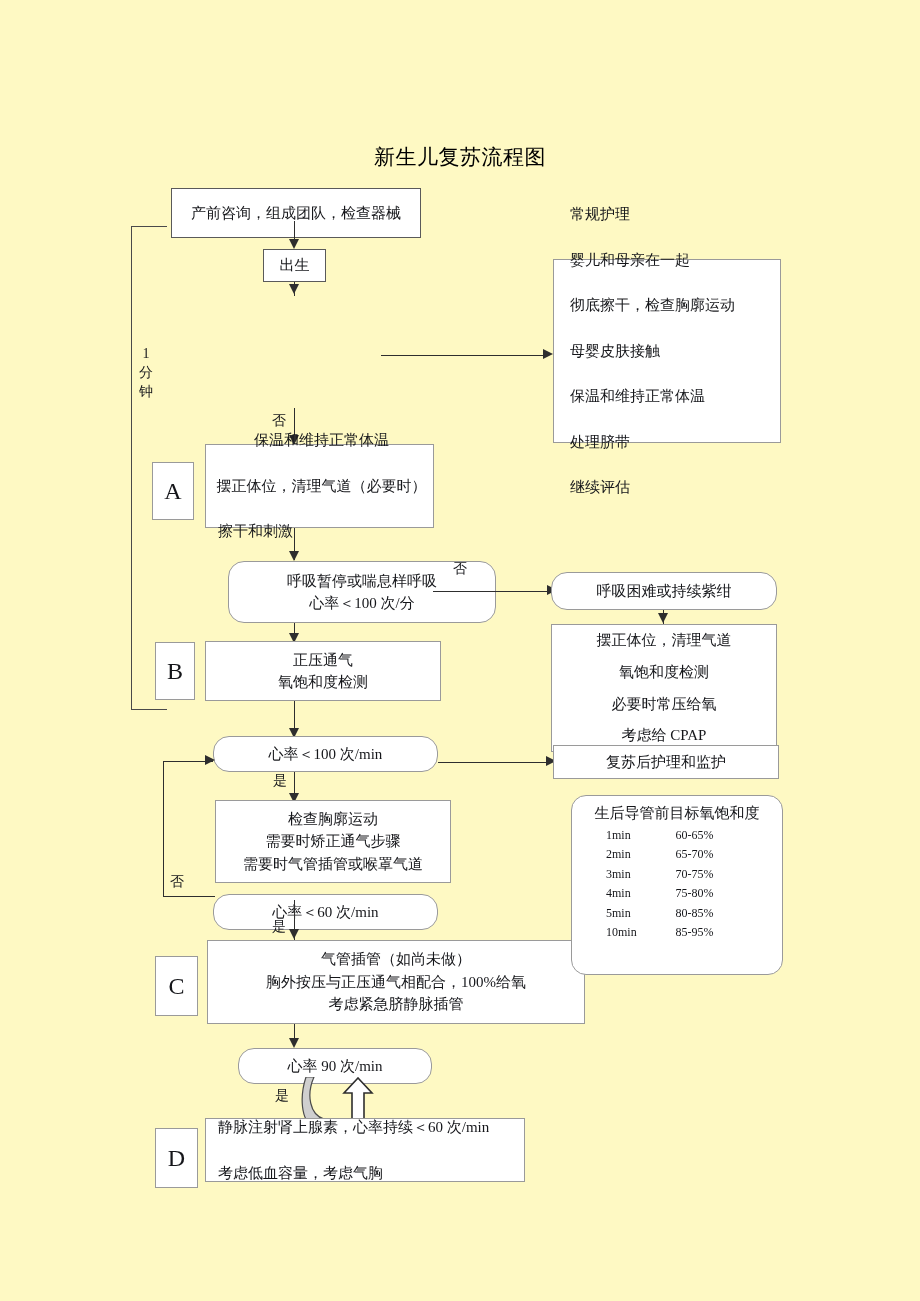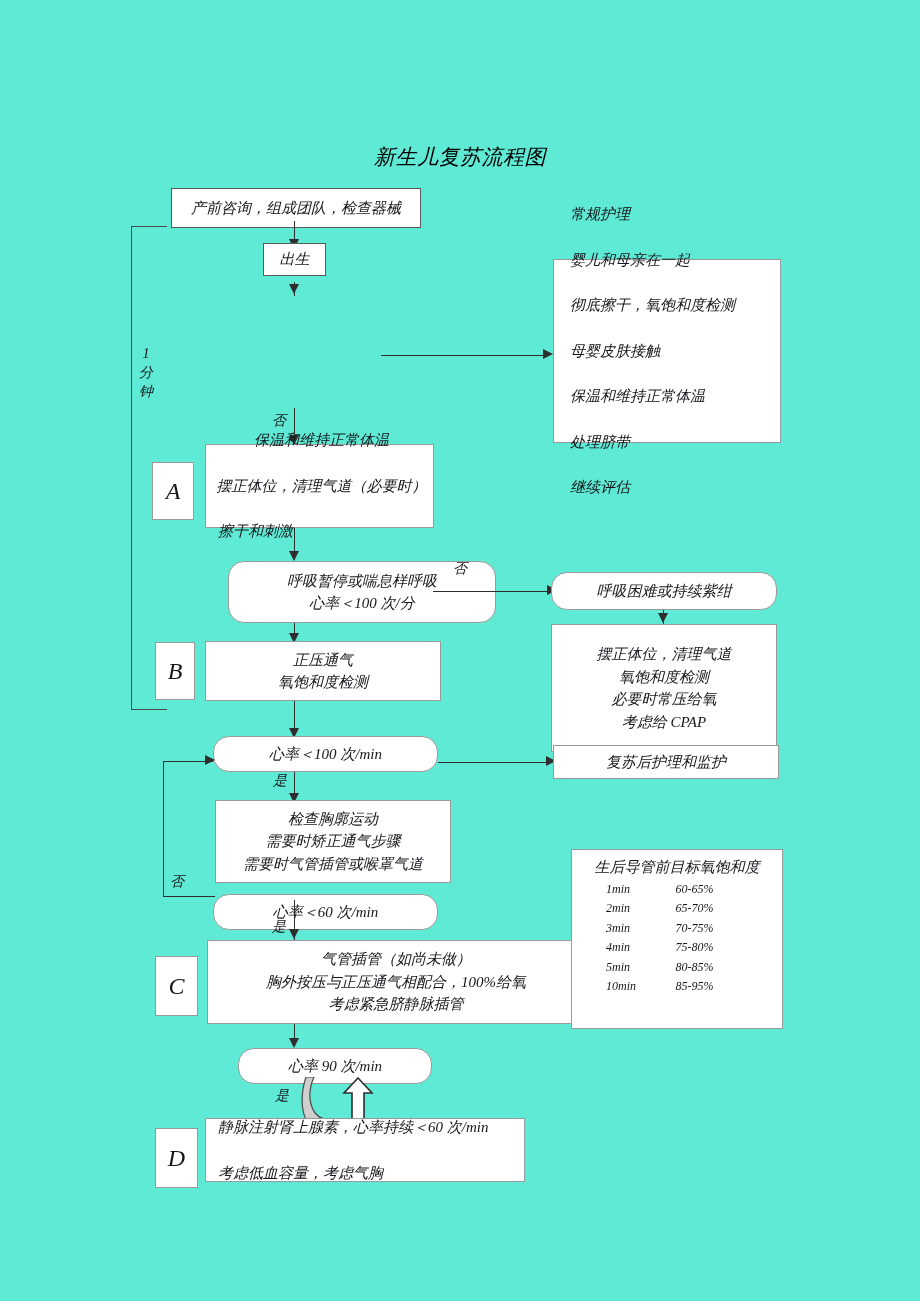--- a/index.html
+++ b/index.html
@@ -6,22 +6,21 @@
   body{
     font-family:"Liberation Serif","DejaVu Serif",serif;
     color:#1a1a1a;
     -webkit-font-smoothing:none;
   }
   #page{
     position:relative;
     width:920px;
     height:1301px;
     overflow:hidden;
-    background:#5eead4;
-    font-style:italic;
+    background:#fef9c3;
   }
   #title{
     position:absolute;
     left:0; top:143px; width:920px;
     text-align:center;
     font-family:"Liberation Sans","DejaVu Sans",sans-serif;
     font-size:21px;
     letter-spacing:.5px;
     color:#000;
   }
@@ -126,46 +125,46 @@
 
   <div id="title">新生儿复苏流程图</div>
 
   <div class="bracket" style="left:131px; top:226px; width:36px; height:484px;"></div>
   <div class="bracket-label" style="left:138px; top:345px;">
     <div>1</div>
     <div>分</div>
     <div>钟</div>
   </div>
 
-  <div class="node dark" style="left:171px; top:188px; width:250px; height:40px;">
+  <div class="node dark" style="left:171px; top:188px; width:250px; height:50px;">
     <div class="ln">产前咨询，组成团队，检查器械</div>
   </div>
 
   <div class="vline" style="left:294px; top:221px; height:22px;"></div>
   <div class="arrowdown" style="left:289px; top:239px;"></div>
 
-  <div class="node dark" style="left:263px; top:243px; width:63px; height:33px;text-align:center;">
+  <div class="node dark" style="left:263px; top:249px; width:63px; height:33px;text-align:center;">
     <div class="ln">出生</div>
   </div>
 
   <div class="vline" style="left:294px; top:282px; height:14px;"></div>
   <div class="arrowdown" style="left:289px; top:284px;"></div>
 
 
   <div class="hline" style="left:381px; top:355px; width:166px;"></div>
   <div class="arrowright" style="left:543px; top:349px;"></div>
 
   <div class="vline" style="left:294px; top:408px; height:36px;"></div>
   <div class="arrowdown" style="left:289px; top:435px;"></div>
   <div class="lbl" style="left:272px; top:412px;">否</div>
 
   <div class="node lines leftalign" style="left:553px; top:259px; width:228px; height:184px; padding-left:16px;">
     <div class="ln">常规护理</div>
     <div class="ln">婴儿和母亲在一起</div>
-    <div class="ln">彻底擦干，氧饱和度检测</div>
+    <div class="ln">彻底擦干，检查胸廓运动</div>
     <div class="ln">母婴皮肤接触</div>
     <div class="ln">保温和维持正常体温</div>
     <div class="ln">处理脐带</div>
     <div class="ln">继续评估</div>
   </div>
 
   <div class="marker" style="left:152px; top:462px; width:42px; height:58px;">
     <span>A</span>
   </div>
   <div class="node lines leftalign" style="left:205px; top:444px; width:229px; height:84px; padding-left:12px;">
@@ -196,21 +195,21 @@
     <div class="ln">正压通气</div>
     <div class="ln">氧饱和度检测</div>
   </div>
 
   <div class="node rounded" style="left:551px; top:572px; width:226px; height:38px;">
     <div class="ln">呼吸困难或持续紫绀</div>
   </div>
   <div class="vline" style="left:663px; top:610px; height:14px;"></div>
   <div class="arrowdown" style="left:658px; top:613px;"></div>
 
-  <div class="node lines" style="left:551px; top:624px; width:226px; height:128px;">
+  <div class="node lines" style="left:551px; top:624px; width:226px; height:128px;justify-content:space-between;">
     <div class="ln">摆正体位，清理气道</div>
     <div class="ln">氧饱和度检测</div>
     <div class="ln">必要时常压给氧</div>
     <div class="ln">考虑给 CPAP</div>
   </div>
 
   <div class="vline" style="left:294px; top:701px; height:36px;"></div>
   <div class="arrowdown" style="left:289px; top:728px;"></div>
 
   <div class="node rounded" style="left:213px; top:736px; width:225px; height:36px;">
@@ -271,21 +270,21 @@
   </svg>
 
   <div class="marker" style="left:155px; top:1128px; width:43px; height:60px;">
     <span>D</span>
   </div>
   <div class="node lines leftalign" style="left:205px; top:1118px; width:320px; height:64px; padding-left:12px;">
     <div class="ln">静脉注射肾上腺素，心率持续＜60 次/min</div>
     <div class="ln">考虑低血容量，考虑气胸</div>
   </div>
 
-  <div class="sat-box" style="left:571px; top:849px; width:212px; height:180px;">
+  <div class="sat-box" style="left:571px; top:795px; width:212px; height:180px;border-radius:15px;">
     <div class="sat-title">生后导管前目标氧饱和度</div>
     <div class="sat-row">
       <div class="sat-t">1min</div>
       <div class="sat-v">60-65%</div>
     </div>
     <div class="sat-row">
       <div class="sat-t">2min</div>
       <div class="sat-v">65-70%</div>
     </div>
     <div class="sat-row">

